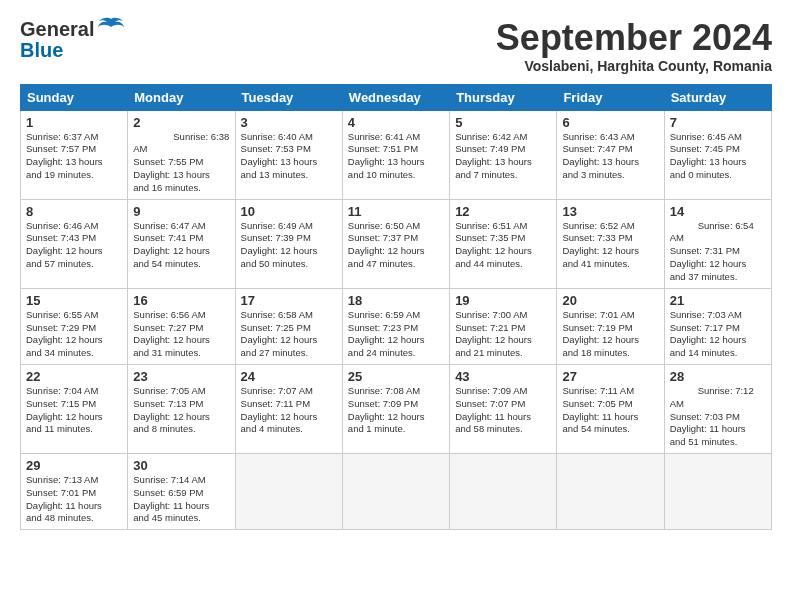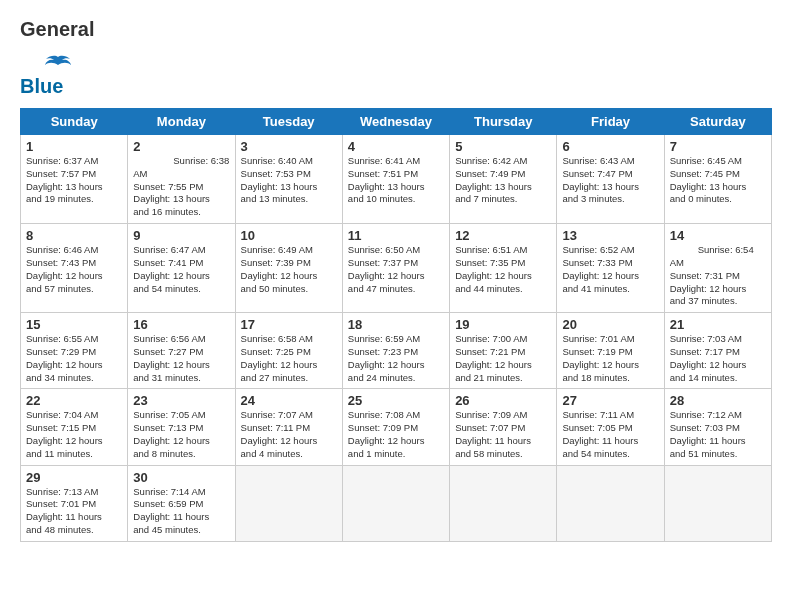--- a/index.html
+++ b/index.html
@@ -22,22 +22,21 @@
       margin-bottom: 10px;
     }
     .logo {
       display: flex;
       flex-direction: column;
       align-items: flex-start;
     }
     .logo-area {
       display: flex;
       align-items: center;
-      gap: 18px;
-      flex-direction: column;
+      gap: 1px;
     }
     .title-area {
       text-align: right;
     }
     .month-title {
       font-size: 36px;
       font-weight: bold;
       color: #333;
       line-height: 1.1;
     }
@@ -50,21 +49,21 @@
       width: 100%;
       border-collapse: collapse;
       table-layout: fixed;
     }
     thead tr th {
       background: #1a75bb;
       color: #fff;
       font-size: 13px;
       font-weight: bold;
       padding: 5px 6px;
-      text-align: center;
+      text-align: left;
       border: 1px solid #1a75bb;
     }
     tbody tr td {
       border: 1px solid #ccc;
       vertical-align: top;
       padding: 4px 5px;
       font-size: 10px;
       color: #333;
       height: 75px;
     }
@@ -91,20 +90,24 @@
   <div class="header">
     <div class="logo">
       <div class="logo-area">
         <span style="font-size:20px;font-weight:bold;color:#333;">General</span>
         <svg width="28" height="22" viewBox="0 0 28 22" style="margin-left:2px;margin-top:-4px;">
           <path d="M14 2 C16 0, 22 0, 26 4 C24 3, 20 3, 18 5 C22 4, 26 6, 27 10 C24 7, 18 7, 14 10 C10 7, 4 7, 1 10 C2 6, 6 4, 10 5 C8 3, 4 3, 2 4 C6 0, 12 0, 14 2Z" fill="#1a75bb"></path>
         </svg>
       </div>
       <span style="color:#0369a1;font-size:20px;font-weight:bold;margin-top:-2px;">Blue</span>
     </div>
+    <div class="title-area">
+      <div class="month-title">September 2024</div>
+      <div class="subtitle">Voslabeni, Harghita County, Romania</div>
+    </div>
   </div>
 
   <table>
     <thead>
       <tr>
       <th>Sunday</th>
           <th>Monday</th>
           <th>Tuesday</th>
           <th>Wednesday</th>
           <th>Thursday</th>
@@ -213,29 +216,29 @@
 Daylight: 12 hours
 and 8 minutes.</span></td>
           <td><span class="day-num">24</span><span class="day-info" style="white-space: pre-line; margin-top: 16px;">Sunrise: 7:07 AM
 Sunset: 7:11 PM
 Daylight: 12 hours
 and 4 minutes.</span></td>
           <td><span class="day-num">25</span><span class="day-info" style="white-space: pre-line;">Sunrise: 7:08 AM
 Sunset: 7:09 PM
 Daylight: 12 hours
 and 1 minute.</span></td>
-          <td><span class="day-num">26</span><span class="day-info" style="white-space: pre-line;">Sunrise: 7:09 AM
+          <td><span class="day-num">43</span><span class="day-info" style="white-space: pre-line;">Sunrise: 7:09 AM
 Sunset: 7:07 PM
 Daylight: 11 hours
 and 58 minutes.</span></td>
           <td><span class="day-num">27</span><span class="day-info" style="white-space: pre-line;">Sunrise: 7:11 AM
 Sunset: 7:05 PM
 Daylight: 11 hours
 and 54 minutes.</span></td>
-          <td><span class="day-num">28</span><span class="day-info" style="white-space: pre-line;">Sunrise: 7:12 AM
+          <td><span class="day-num">28</span><span class="day-info" style="white-space: pre-line; margin-left: 28px;">Sunrise: 7:12 AM
 Sunset: 7:03 PM
 Daylight: 11 hours
 and 51 minutes.</span></td>
         </tr>
         <tr>
           <td><span class="day-num">29</span><span class="day-info" style="white-space: pre-line;">Sunrise: 7:13 AM
 Sunset: 7:01 PM
 Daylight: 11 hours
 and 48 minutes.</span></td>
           <td><span class="day-num">30</span><span class="day-info" style="white-space: pre-line;">Sunrise: 7:14 AM

